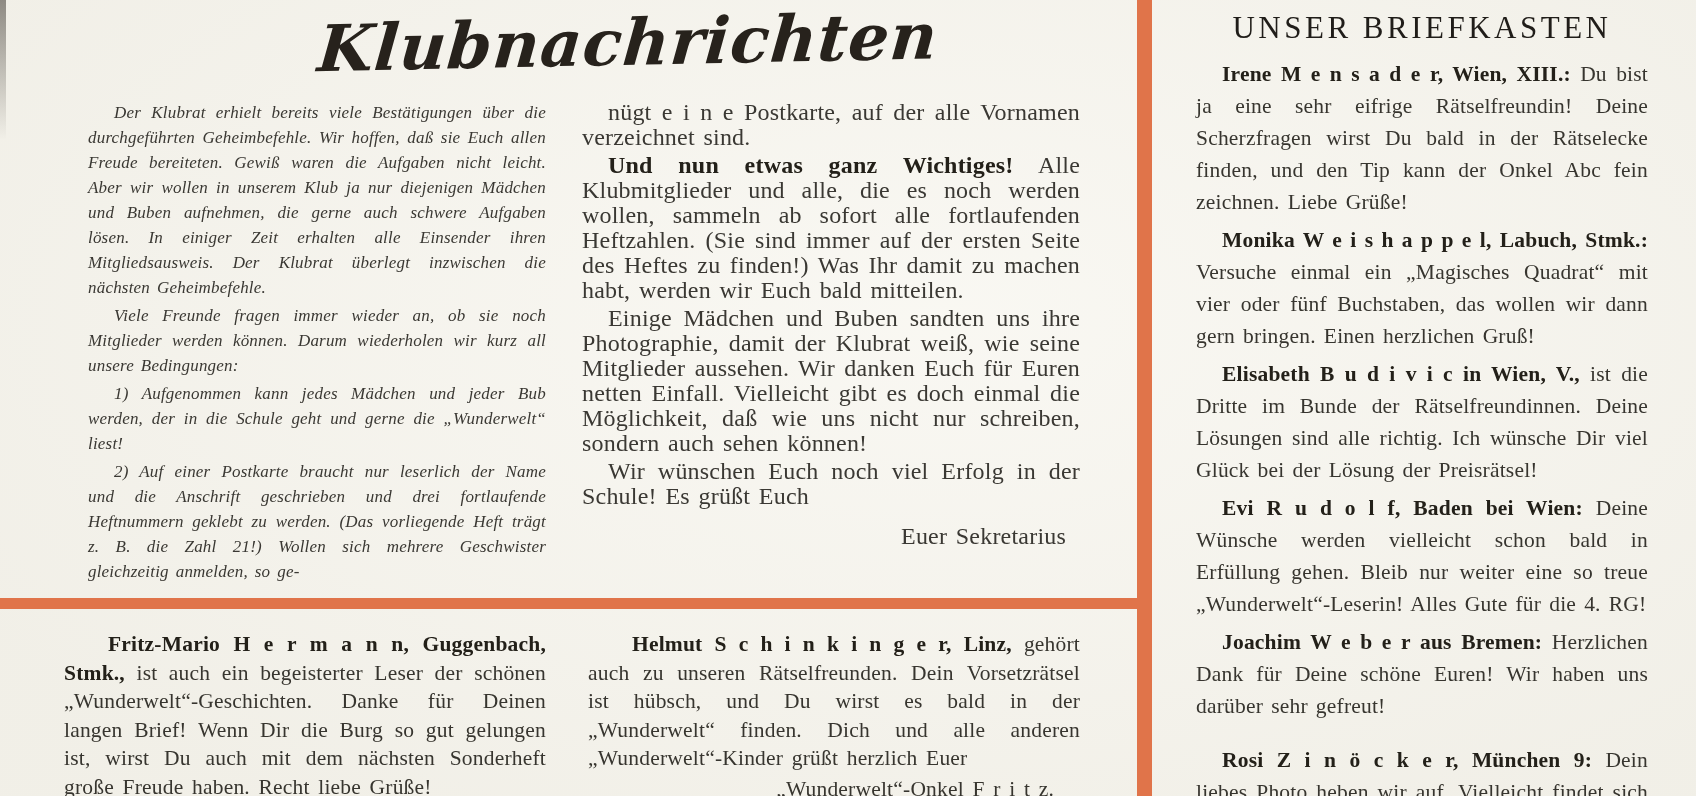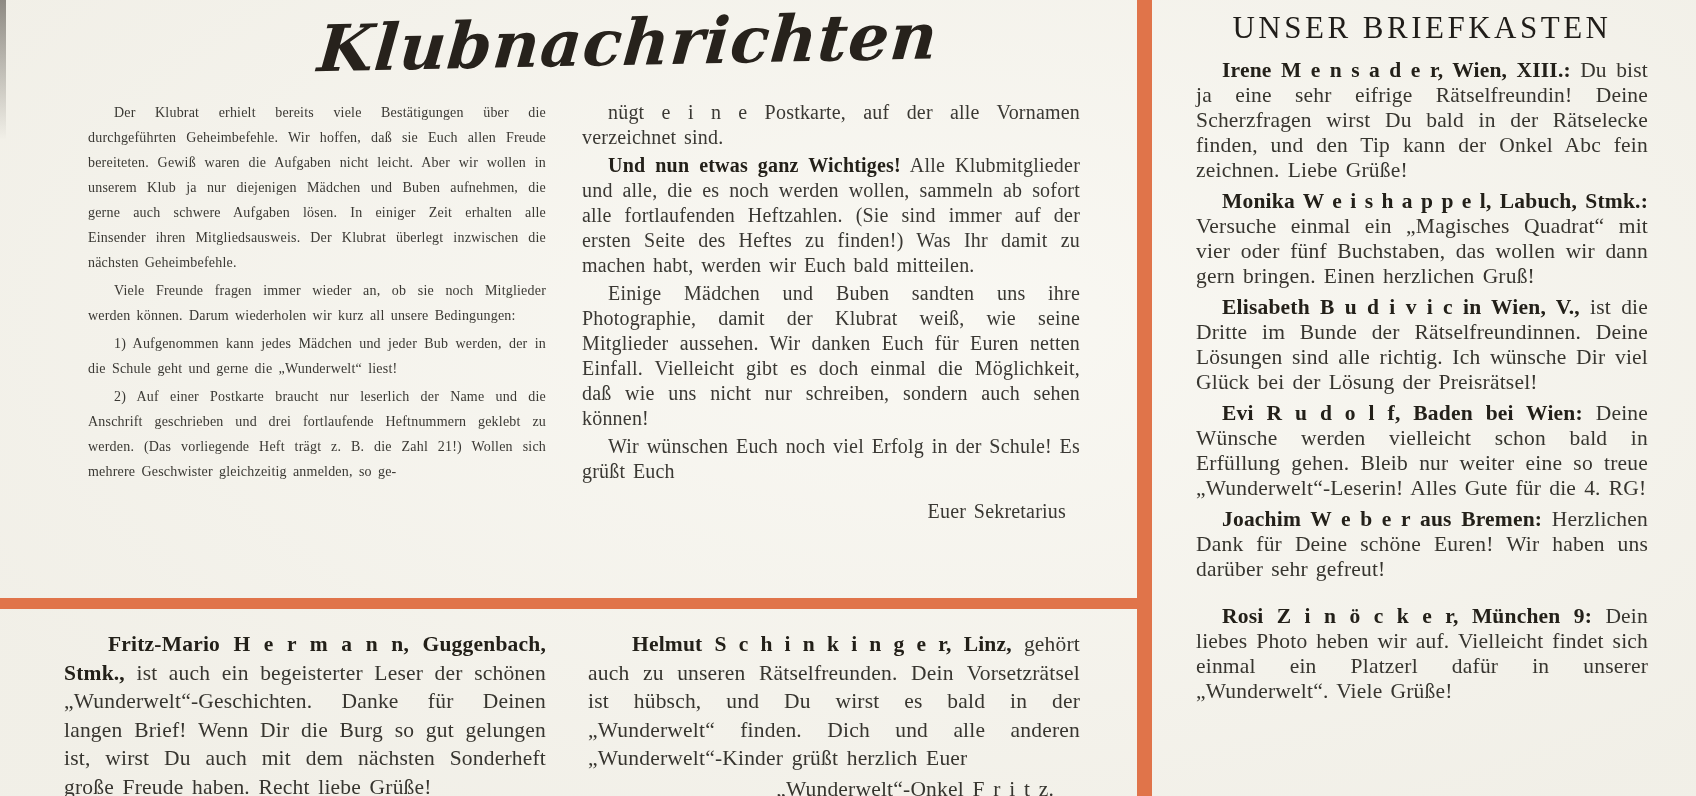--- a/index.html
+++ b/index.html
@@ -30,22 +30,22 @@
     transform: rotate(-1.2deg) skewX(-6deg);
     white-space: nowrap;
   }
   .bodycol {
     position: absolute;
     color: #3a3833;
     text-align: justify;
     word-spacing: 2.5px;
     letter-spacing: 0.2px;
   }
-  .col-a { left: 88px;  top: 100px; width: 458px; font-size: 14px; line-height: 25px; }
-  .col-b { left: 582px; top: 100px; width: 498px; font-size: 20px; line-height: 25px; }
+  .col-a { left: 88px;  top: 100px; width: 458px; font-size: 17px; line-height: 25px; font-style: italic; }
+  .col-b { left: 582px; top: 100px; width: 498px; font-size: 24px; line-height: 25px; }
   .bodycol p { margin: 0 0 3px 0; text-indent: 26px; }
   .lead { font-weight: bold; color: #232019; }
   .sig-line { text-align: right; padding-right: 14px; margin-top: 15px; }
 
   .h-rule { position: absolute; left: 0; top: 598px; width: 1152px; height: 11px; }
   .v-rule { position: absolute; left: 1137px; top: 0; width: 15px; height: 796px; }
 
   .letter-col {
     position: absolute; top: 630px;
     color: #37352f;
@@ -67,21 +67,21 @@
     font-size: 31px; font-weight: normal;
     letter-spacing: 3.5px;
     color: #201d19;
     margin: 0 0 12px 0;
     white-space: nowrap;
   }
   .briefkasten .letters p {
     margin: 0 0 6px 0;
     text-indent: 26px;
     text-align: justify;
-    font-size: 21.5px; line-height: 25px;
+    font-size: 21.5px; line-height: 32px;
     word-spacing: 2.5px; letter-spacing: 0.2px;
   }
   .briefkasten .letters p.gap-before { margin-top: 22px; }
 </style>
 </head>
 <body>
 
 <div class="page">
 
   <div class="edge-smudge"></div>

